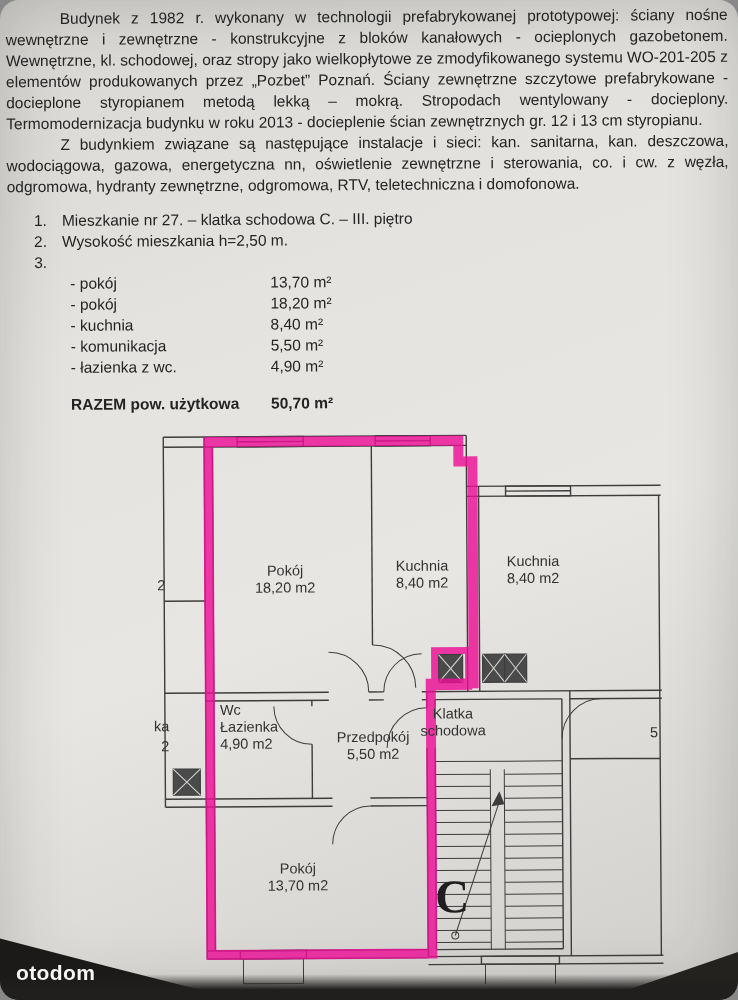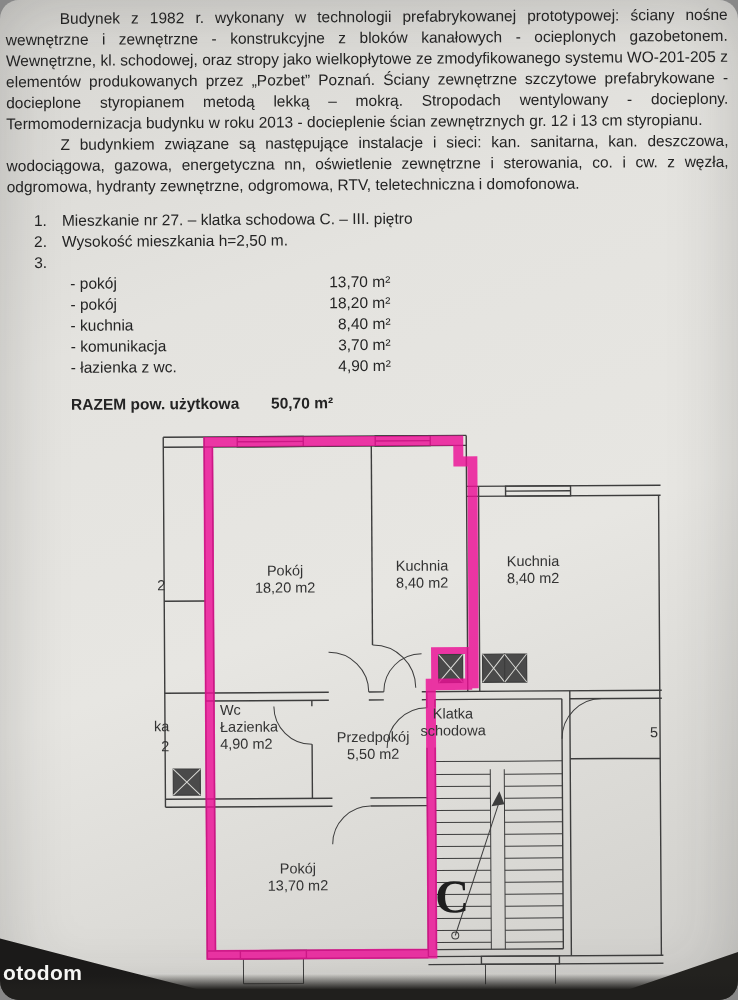--- a/index.html
+++ b/index.html
@@ -10,36 +10,36 @@
     font-family:"Liberation Sans",sans-serif; color:#242424;border-radius:19px;
   }
   .scan-rotate { position:absolute; inset:0; transform:rotate(-0.35deg); transform-origin:50% 40%; }
   .text-block { position:absolute; left:8px; top:6px; width:722px; font-size:15.5px; line-height:21px; }
   .para { margin:0; text-indent:54px; text-align:justify; }
   .num-list { margin-top:13px; }
   .li-row { display:flex; }
   .li-num { width:28px; margin-left:27px; flex:none; }
   .room-row { display:flex; padding-left:63px; }
   .room-name { width:200px; flex:none; }
-  .room-area { width:120px; flex:none; text-align:right; }
+  .room-area { width:120px; flex:none; text-align:left; }
   .total-row { display:flex; padding-left:63px; margin-top:16px; font-weight:bold; }
   .total-label { width:200px; flex:none; }
   .total-area { width:132px; flex:none; }
   .plan-svg { position:absolute; left:0; top:0; width:738px; height:1000px; }
   .plan-label { position:absolute; font-size:14.5px; line-height:17px; color:#333; white-space:nowrap; }
   .plan-label.center { transform:translateX(-50%); text-align:center; }
   .stair-letter { position:absolute; left:432px; top:874px; font-family:"Liberation Serif",serif;
                   font-weight:bold; font-size:47px; line-height:1; color:#1e1e1e; }
   .shadow-band { position:absolute; left:0; top:974px; width:738px; height:26px;
                  background:linear-gradient(to bottom, rgba(32,31,29,0), #201f1d 60%); }
   .shadow-bl { position:absolute; left:0; top:930px; width:240px; height:70px; background:#1b1a19;
                clip-path:polygon(0 12%, 45% 52%, 100% 100%, 0 100%); }
   .shadow-br { position:absolute; left:598px; top:952px; width:140px; height:48px; background:#23221f;
                clip-path:polygon(100% 0, 100% 100%, 0 100%); }
-  .watermark { position:absolute; left:3px; top:961px; font-size:21px; font-weight:bold;
+  .watermark { position:absolute; left:16px; top:961px; font-size:21px; font-weight:bold;
                color:#f6f6f4; letter-spacing:.4px; z-index:5; }
 </style>
 </head>
 <body>
 
 <div class="page">
   <div class="scan-rotate">
 
     <div class="text-block">
       <p class="para">Budynek z 1982 r. wykonany w technologii prefabrykowanej prototypowej: ściany nośne wewnętrzne i zewnętrzne - konstrukcyjne z bloków kanałowych - ocieplonych gazobetonem. Wewnętrzne, kl. schodowej, oraz stropy jako wielkopłytowe ze zmodyfikowanego systemu WO-201-205 z elementów produkowanych przez „Pozbet” Poznań. Ściany zewnętrzne szczytowe prefabrykowane - docieplone styropianem metodą lekką – mokrą. Stropodach wentylowany - docieplony. Termomodernizacja budynku w roku 2013 - docieplenie ścian zewnętrznych gr. 12 i 13 cm styropianu.</p>
@@ -67,21 +67,21 @@
         <div class="room-row">
           <span class="room-name">- pokój</span>
           <span class="room-area">18,20 m²</span>
         </div>
         <div class="room-row">
           <span class="room-name">- kuchnia</span>
           <span class="room-area">8,40 m²</span>
         </div>
         <div class="room-row">
           <span class="room-name">- komunikacja</span>
-          <span class="room-area">3,70 m²</span>
+          <span class="room-area">5,50 m²</span>
         </div>
         <div class="room-row">
           <span class="room-name">- łazienka z wc.</span>
           <span class="room-area">4,90 m²</span>
         </div>
       </div>
 
       <div class="total-row">
         <span class="total-label">RAZEM pow. użytkowa</span>
         <span class="total-area">50,70 m²</span>

